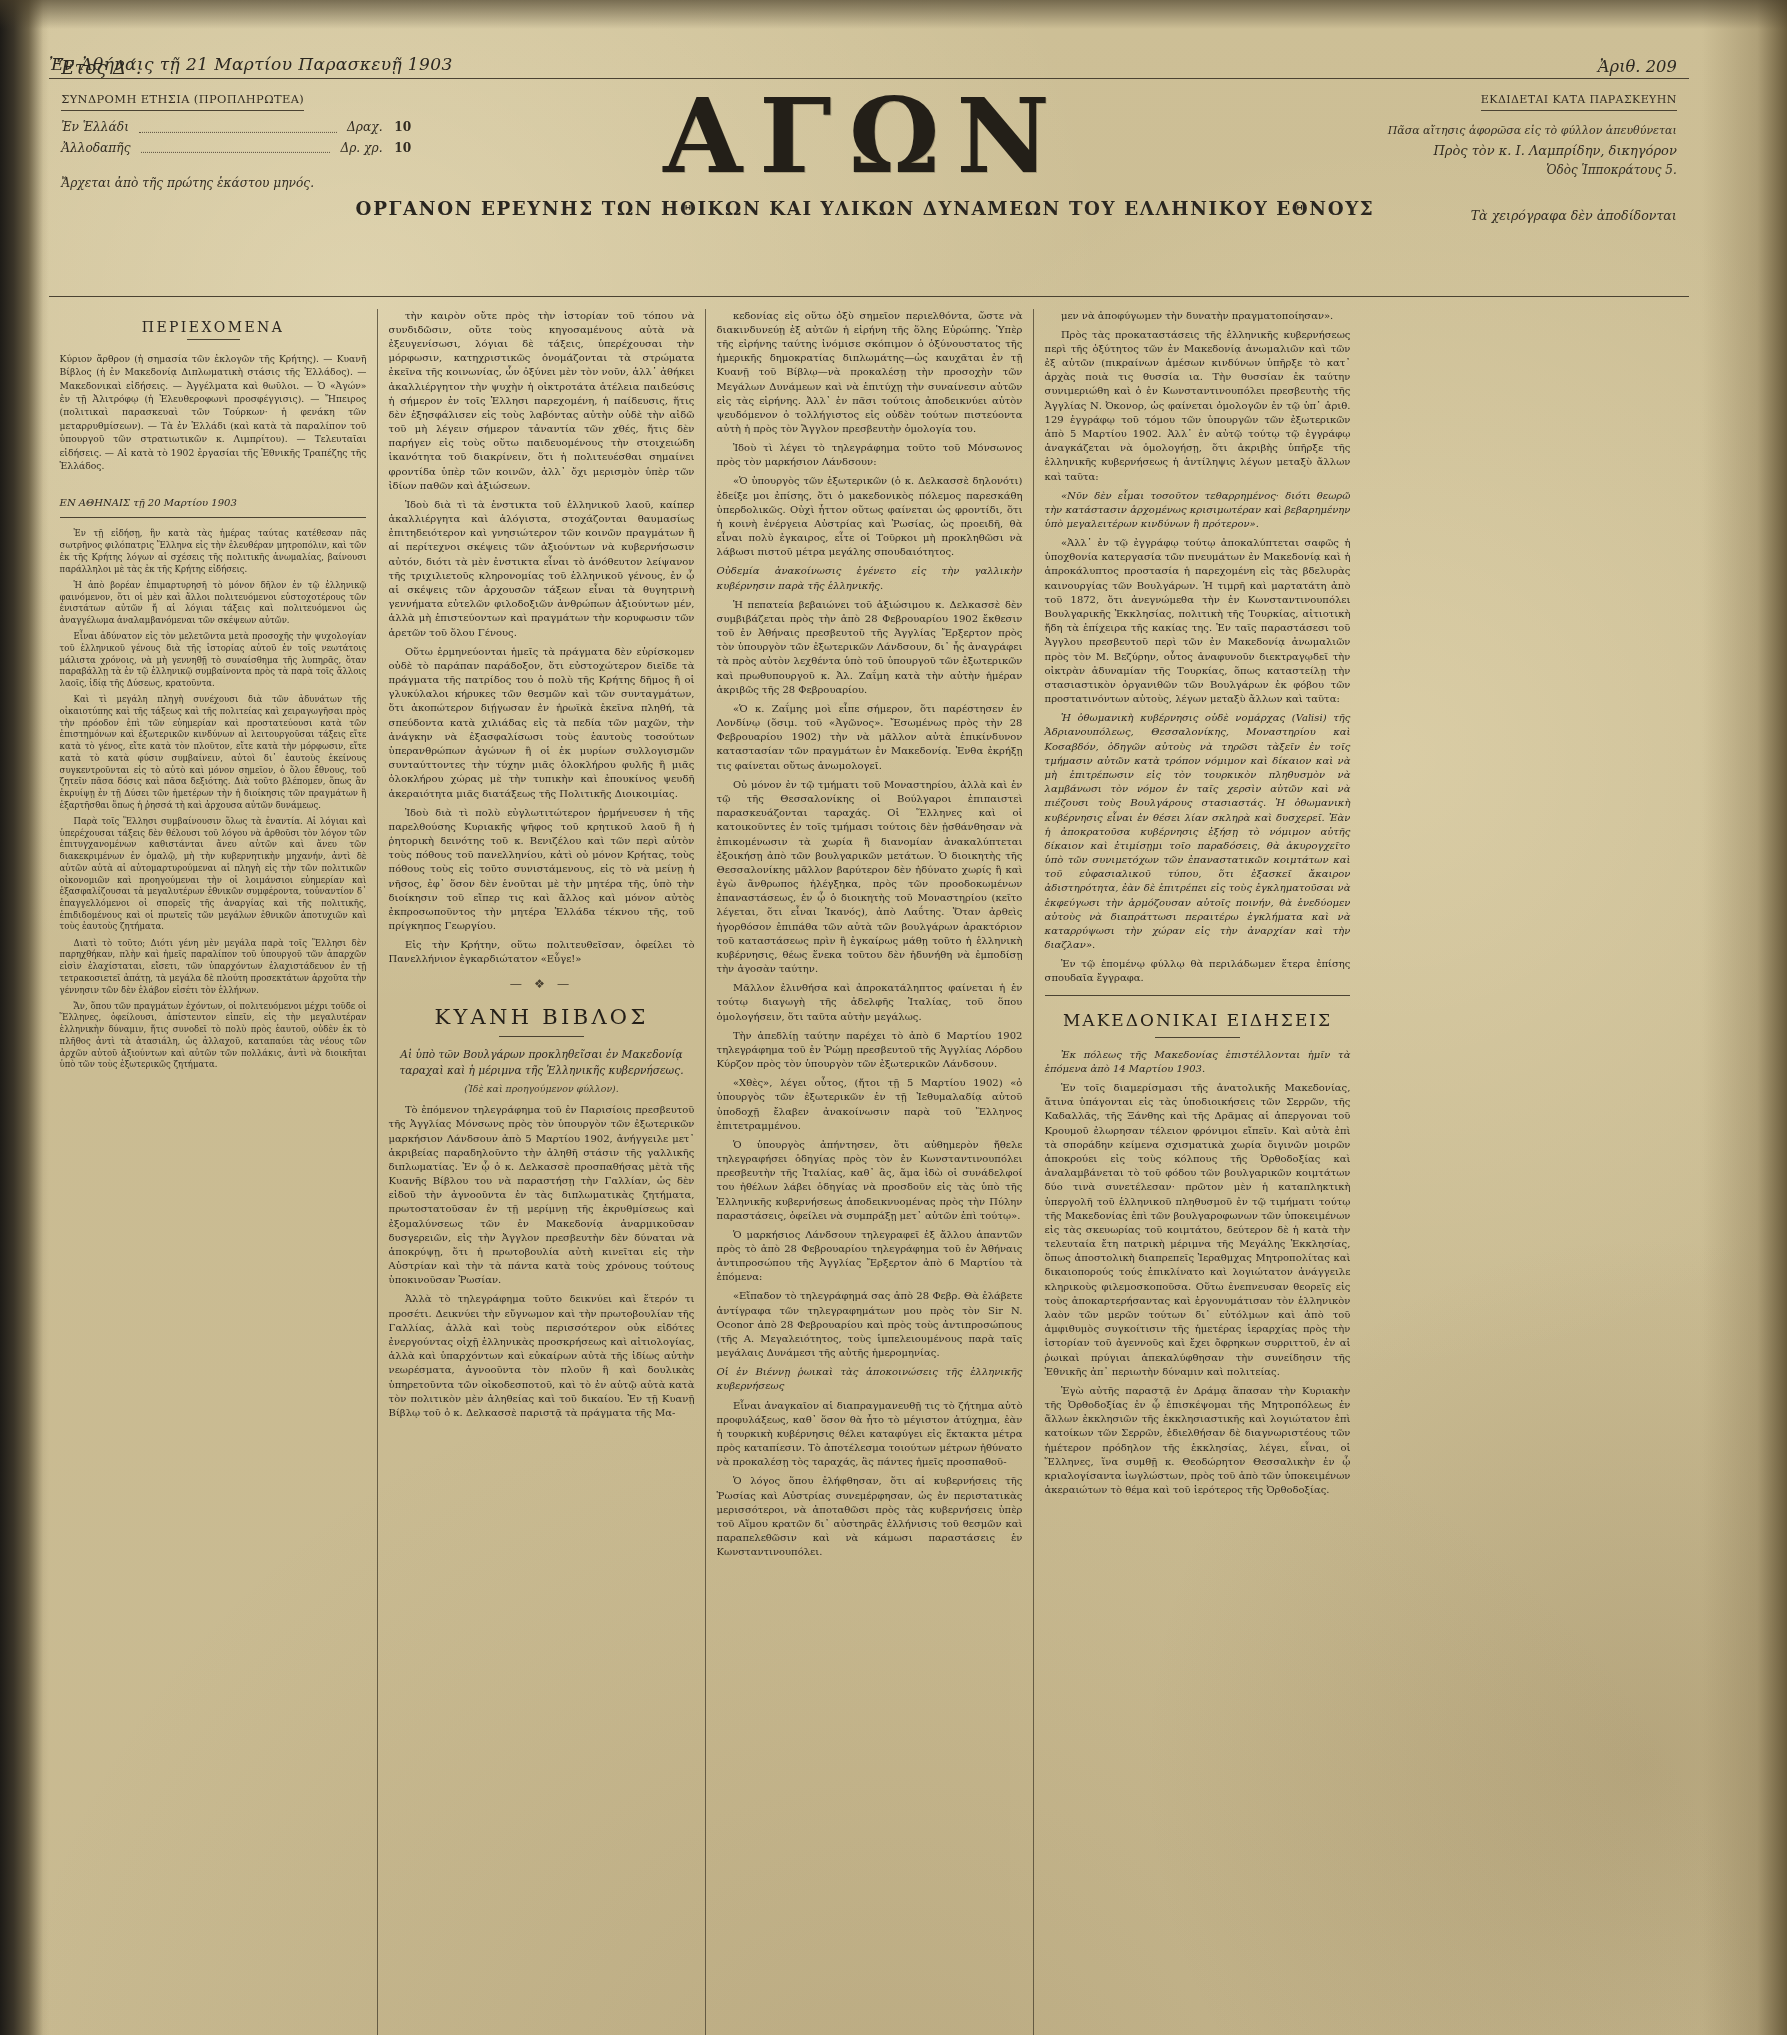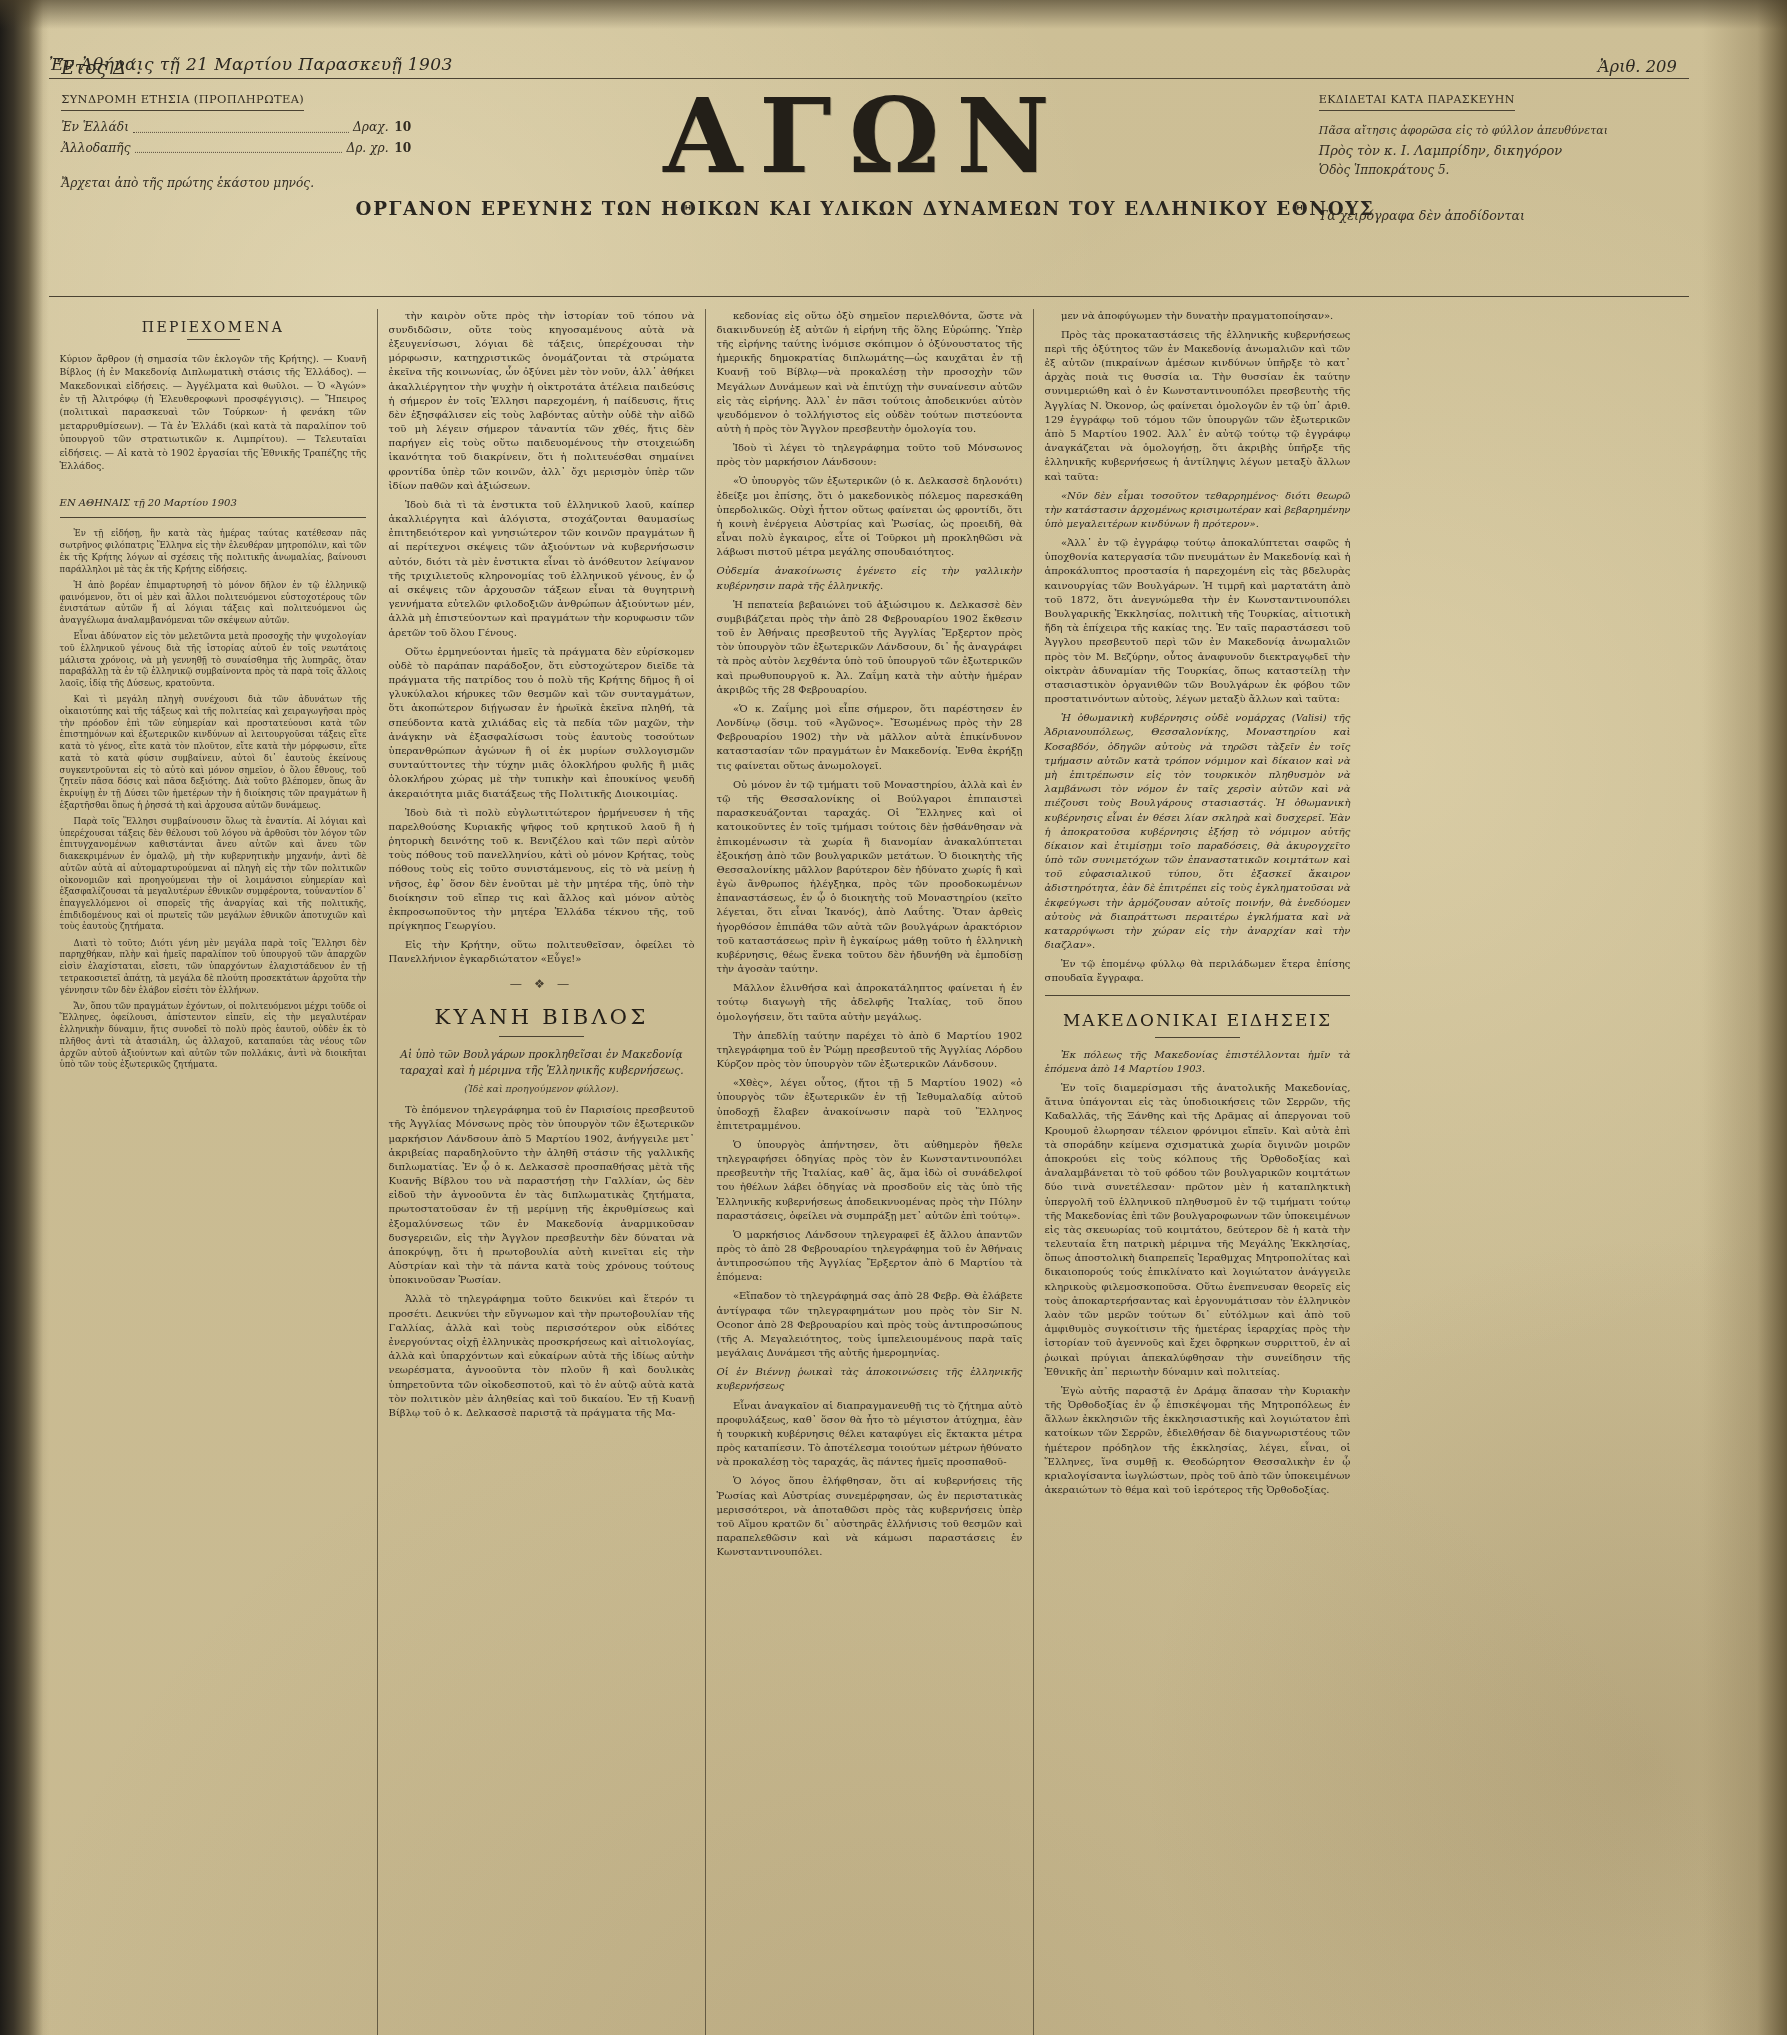--- a/index.html
+++ b/index.html
@@ -144,41 +144,42 @@
     display: inline-block;
     padding-bottom: 2.4px;
     margin-bottom: 7.3px;
   }
   .subs-row {
     display: flex;
     justify-content: space-between;
     font-style: italic;
     font-size: 12.2px;
     margin-bottom: 2.4px;
+    gap: 6px;
   }
   .subs-row .dots {
     flex: 1;
     margin: 0 4.1px;
     border-bottom: 0.8px dotted #5a5040;
     transform: translateY(-4.1px);
   }
   .subs-row .amt { font-weight: 700; font-style: normal; }
   .subs-note {
     margin-top: 16.3px;
     font-style: italic;
     font-size: 12.2px;
     line-height: 1.5;
   }
 
   .right-box {
     position: absolute;
     right: 12.2px;
     top: 66px;
     width: 358px;
-    text-align: left;
+    text-align: right;
     font-size: 11.8px;
     color: #322c22;
     line-height: 1.55;
   }
   .right-title {
     font-size: 11px;
     letter-spacing: 0.4px;
     border-bottom: 0.8px solid #4a4232;
     display: inline-block;
     padding-bottom: 2.4px;

